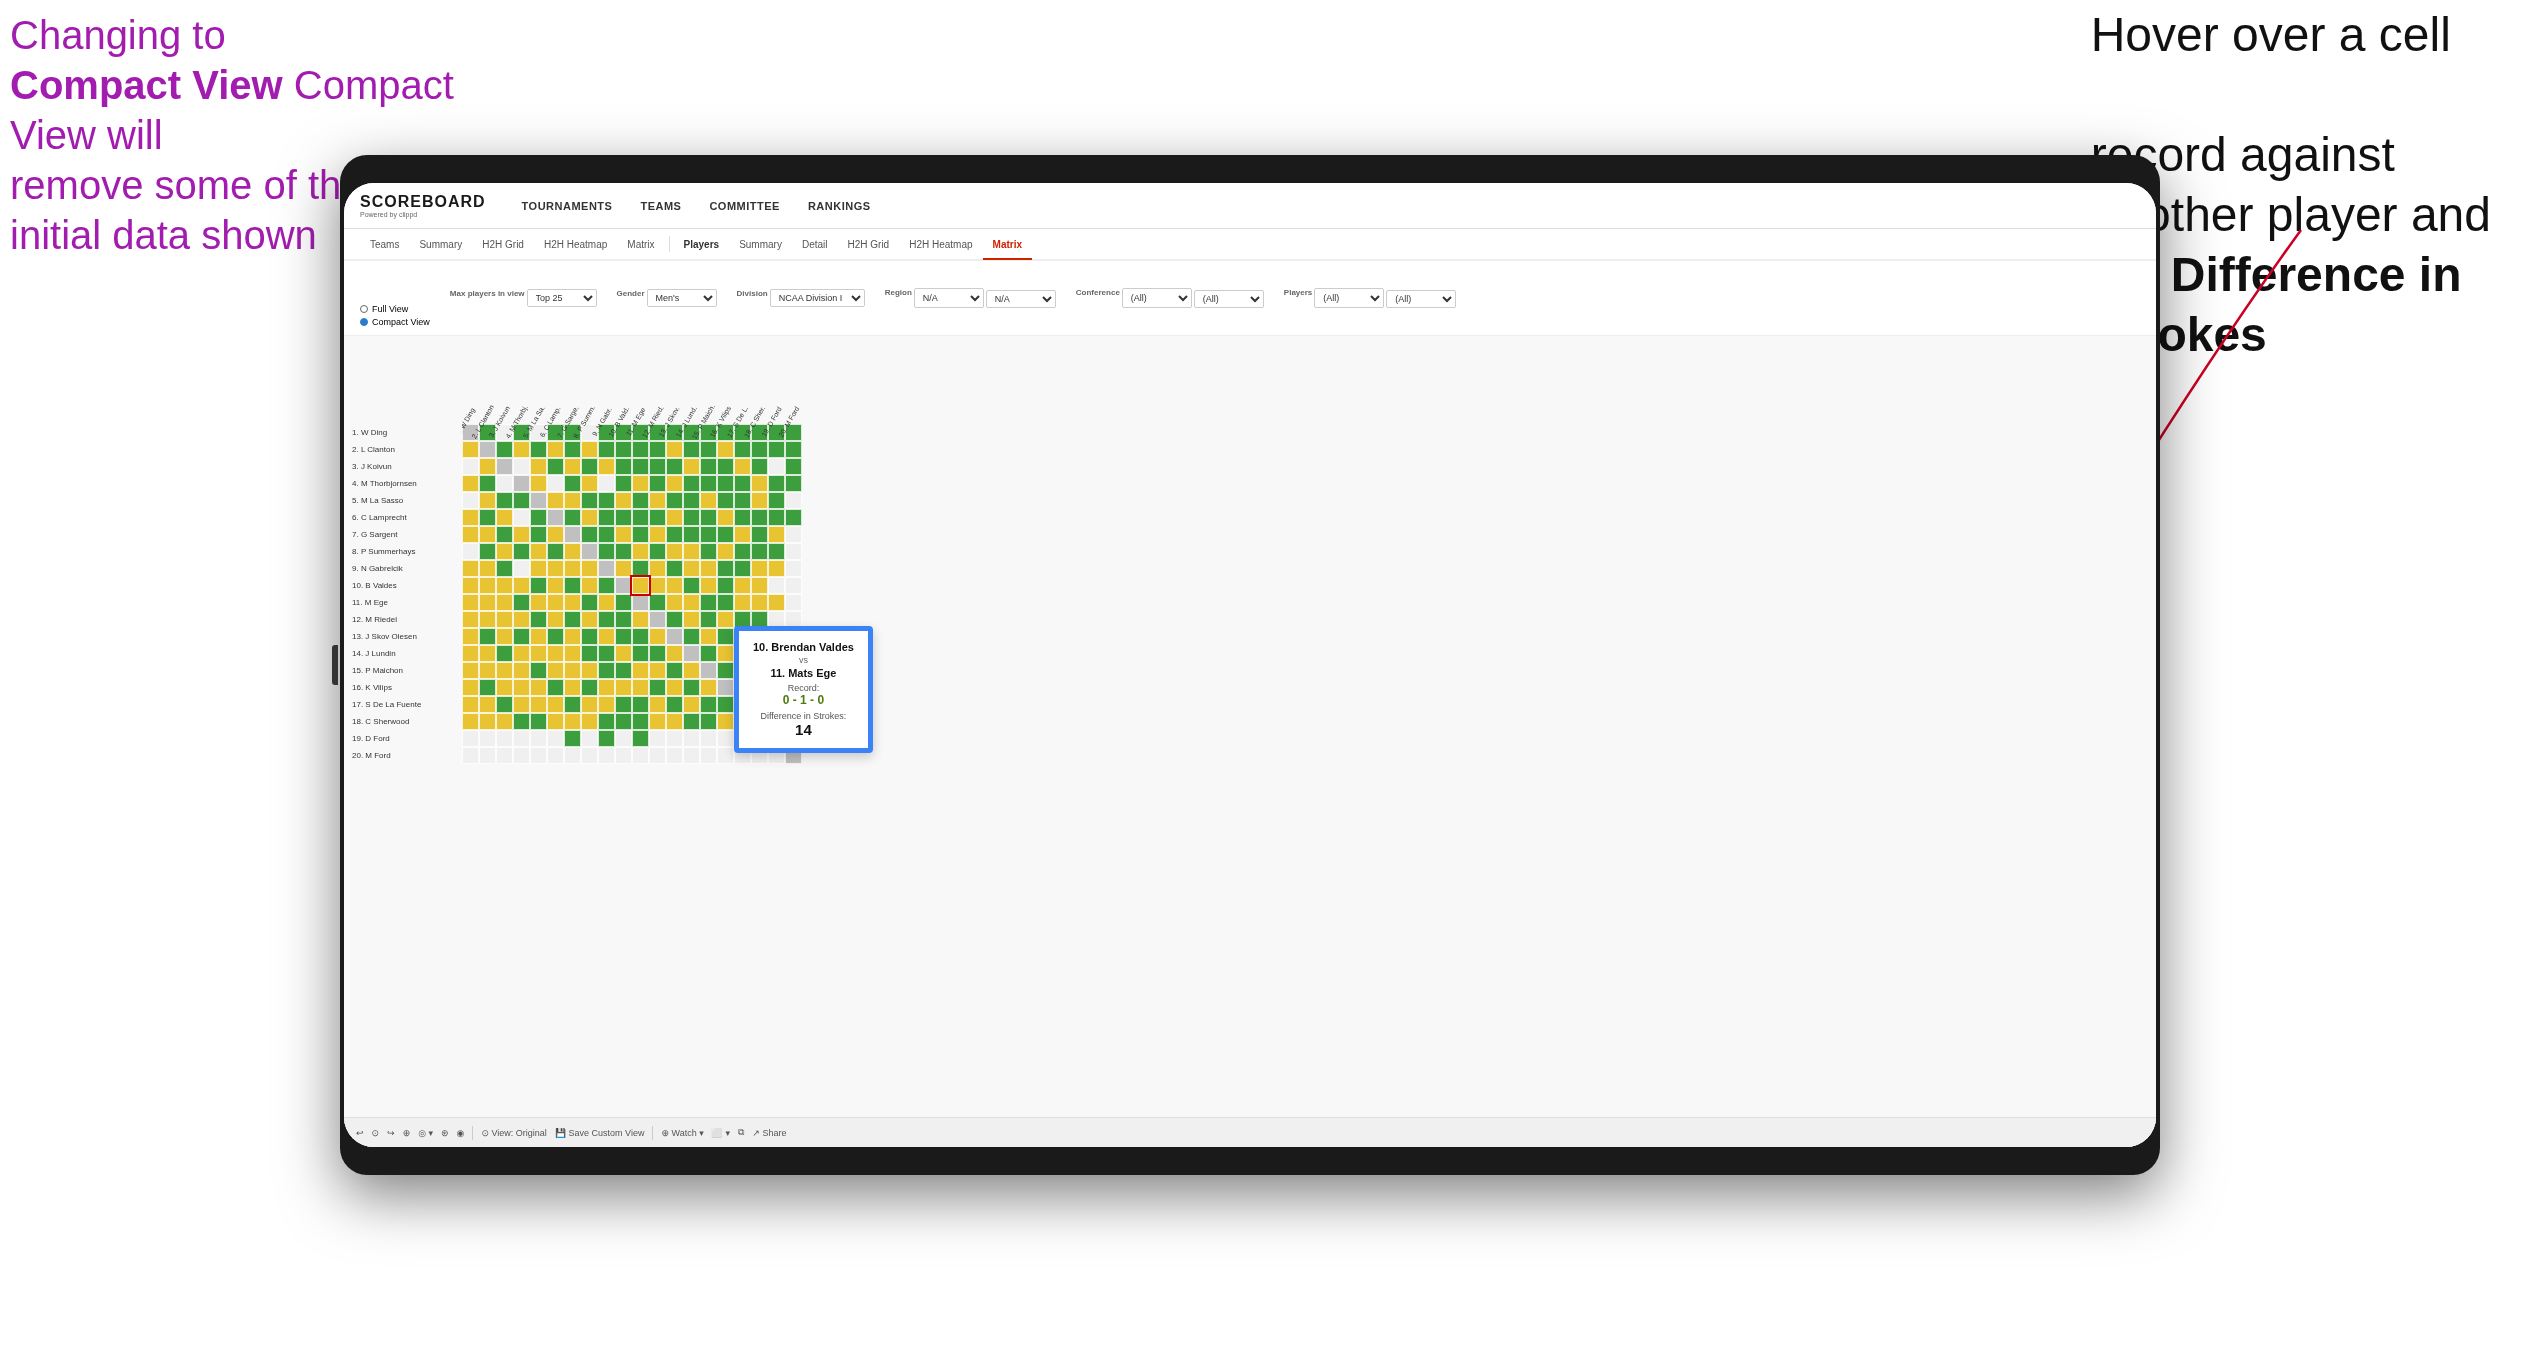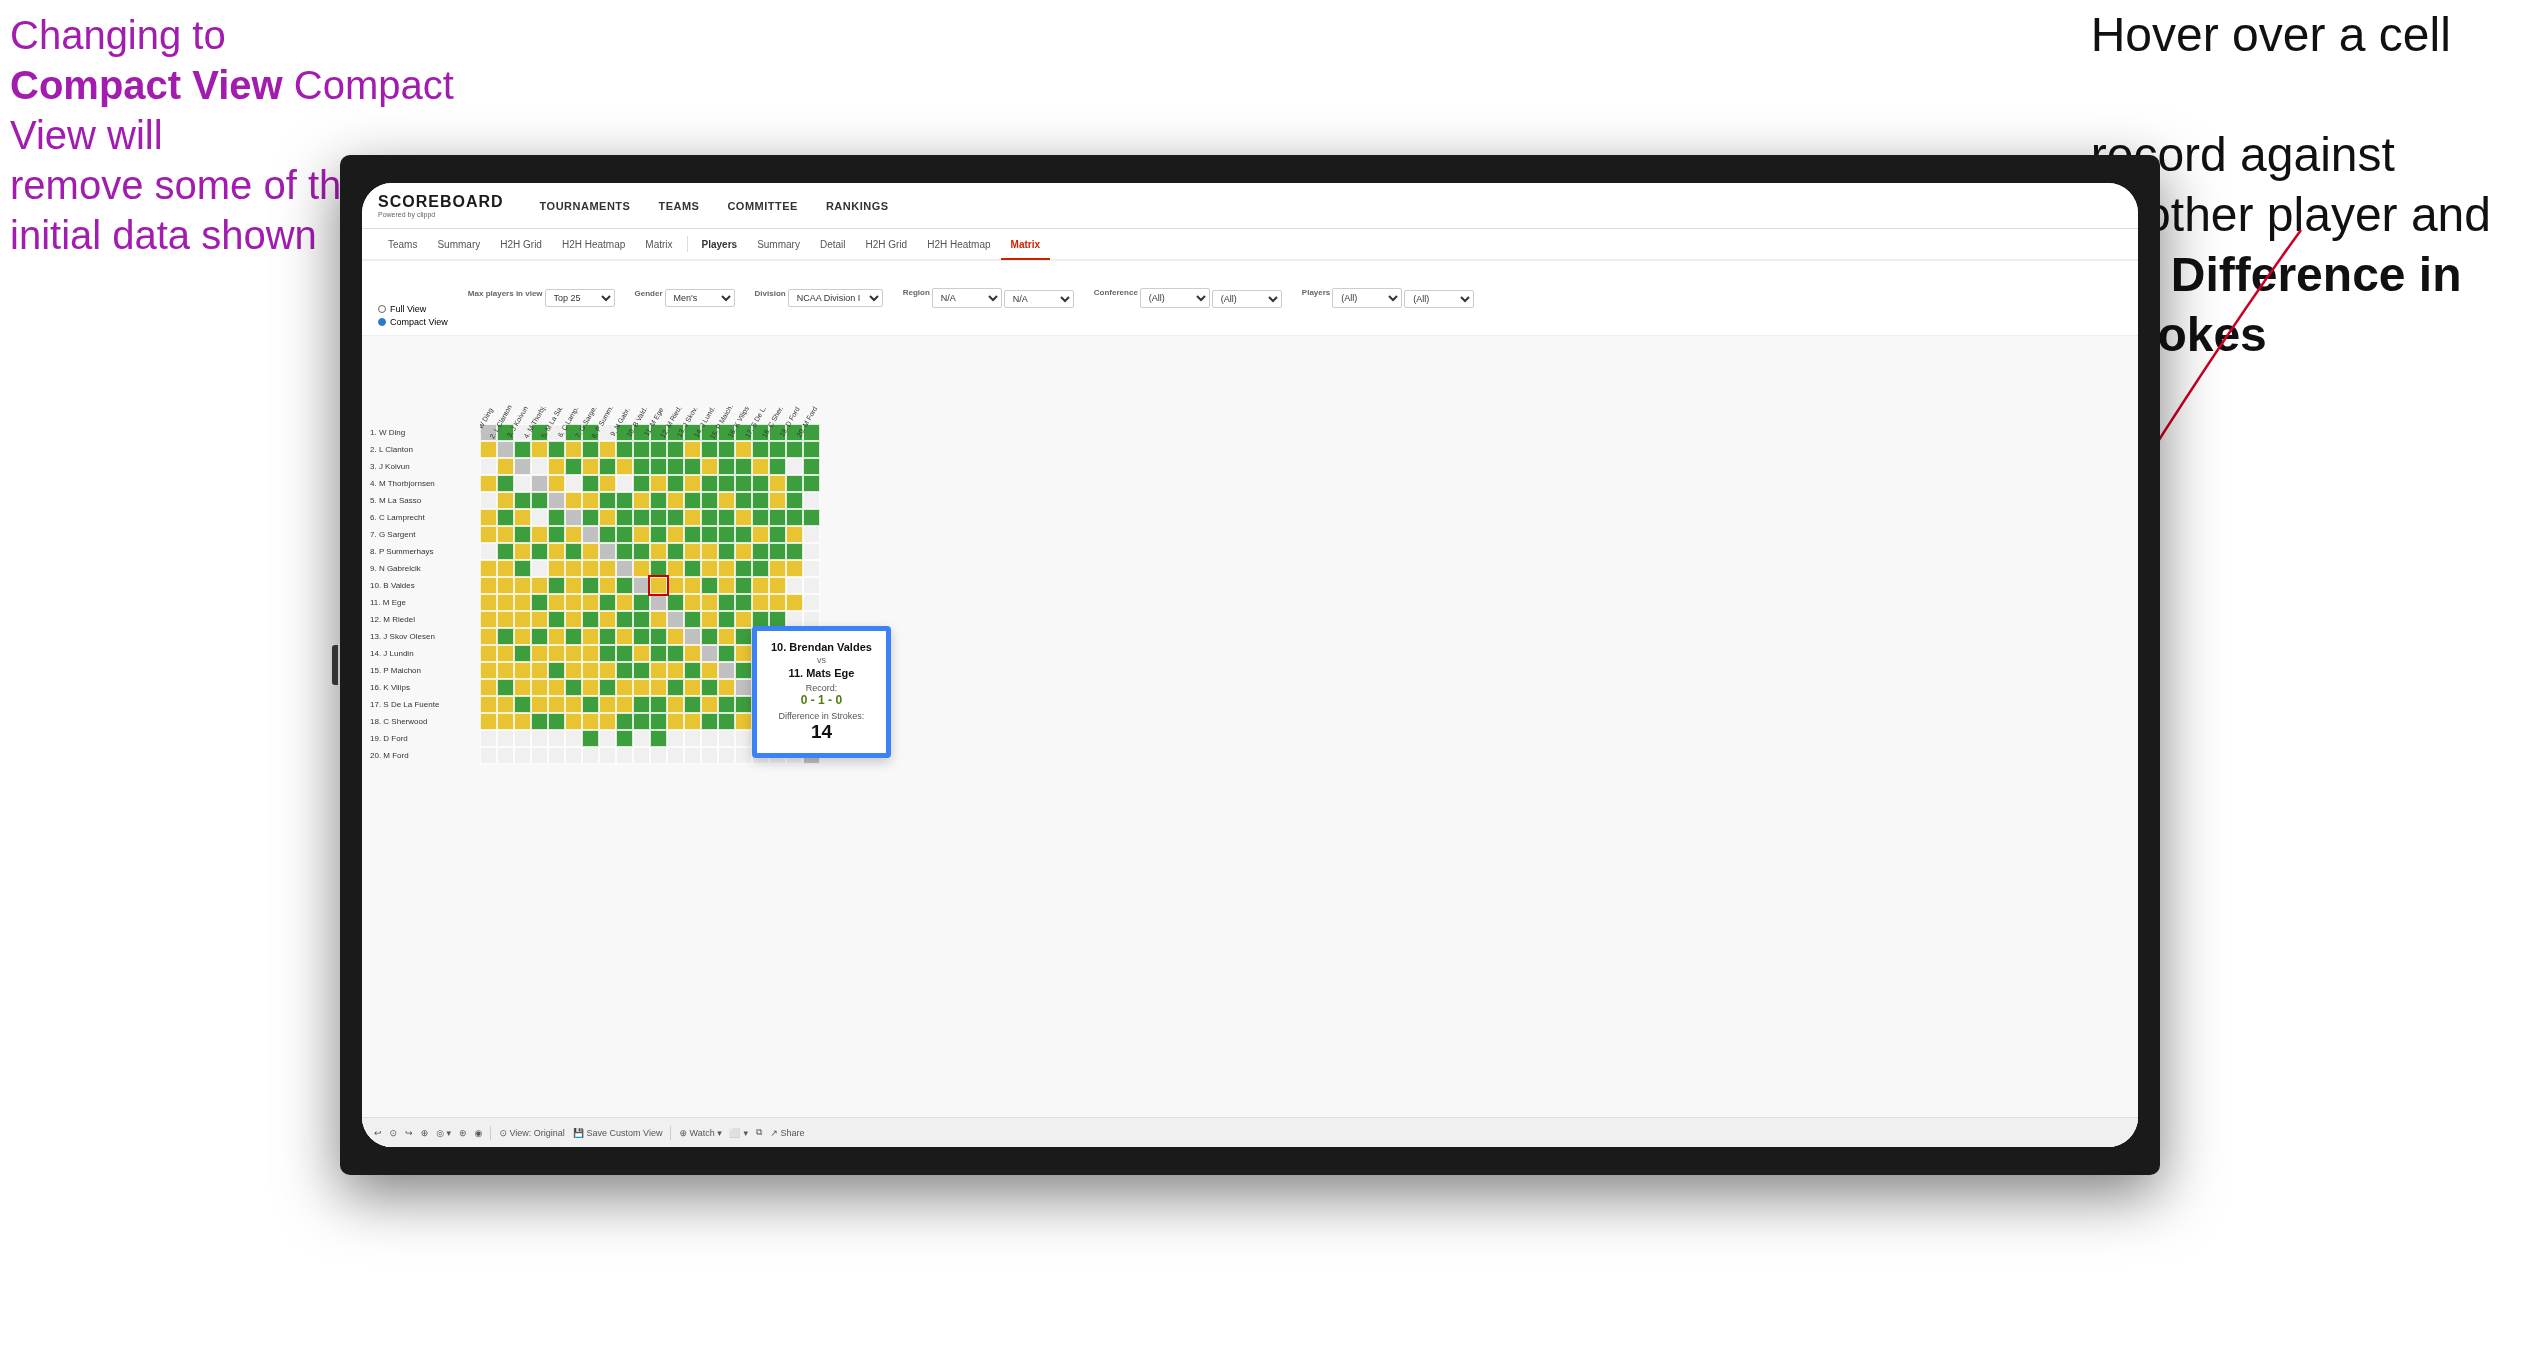--- a/index.html
+++ b/index.html
@@ -42,23 +42,23 @@
     }
 
     
     .tablet {
       position: absolute;
       left: 340px;
       top: 155px;
       width: 1820px;
       height: 1020px;
       background: #1a1a1a;
-      border-radius: 10px;
+      border-radius: 27px;
       box-shadow: 0 20px 60px rgba(0,0,0,0.5);
-      padding: 28px 22px;
+      padding: 28px 4px;
     }
     .tablet-screen {
       width: 100%;
       height: 100%;
       background: #f4f4f4;
       border-radius: 30px;
       overflow: hidden;
       position: relative;
     }
     .tablet-button {
@@ -320,21 +320,21 @@
       font-size: 12px;
       color: #4d7c0f;
     }
     .tooltip-diff-label {
       color: #555;
       font-size: 9px;
       margin-top: 4px;
     }
     .tooltip-diff {
       font-weight: 700;
-      font-size: 19px;
+      font-size: 15px;
       color: #111;
     }
 
     
     .bottom-toolbar {
       background: #f0f0f0;
       border-top: 1px solid #ddd;
       height: 30px;
       display: flex;
       align-items: center;

